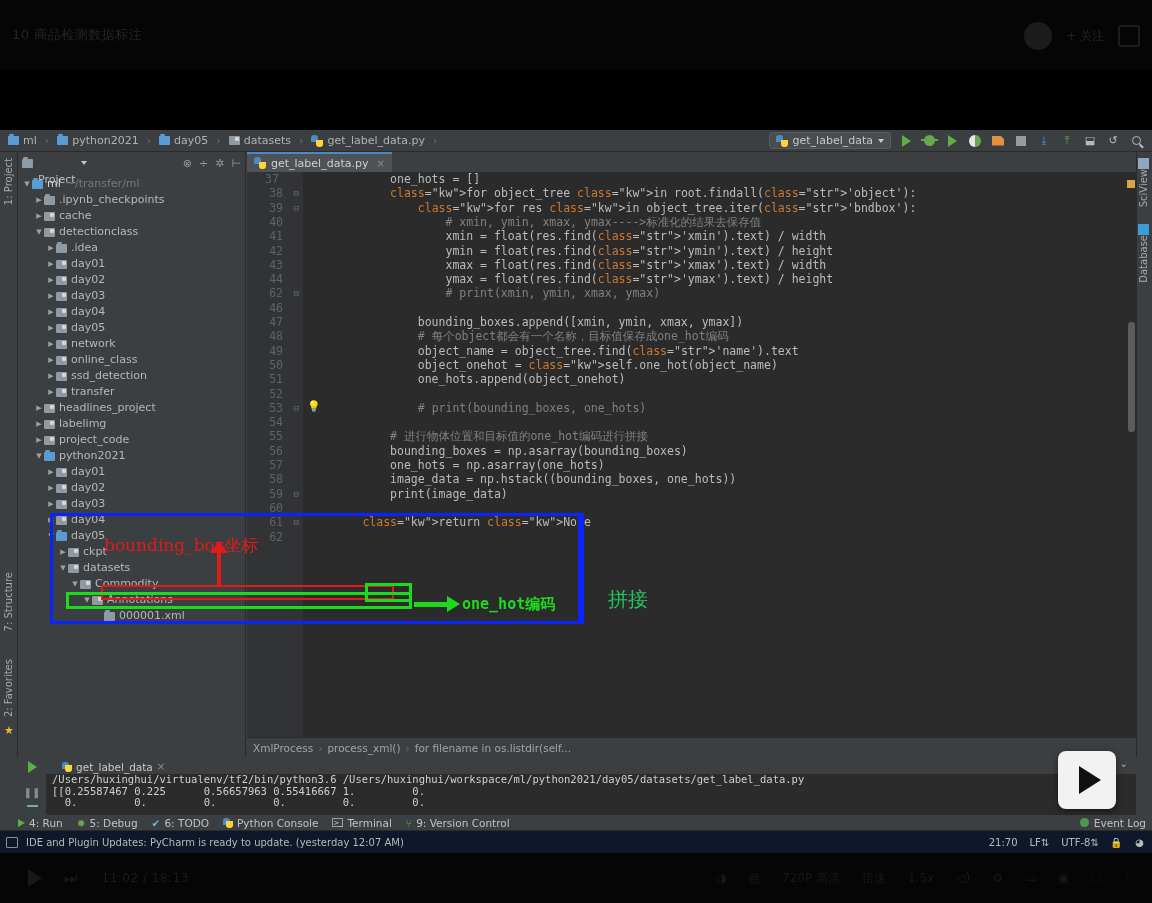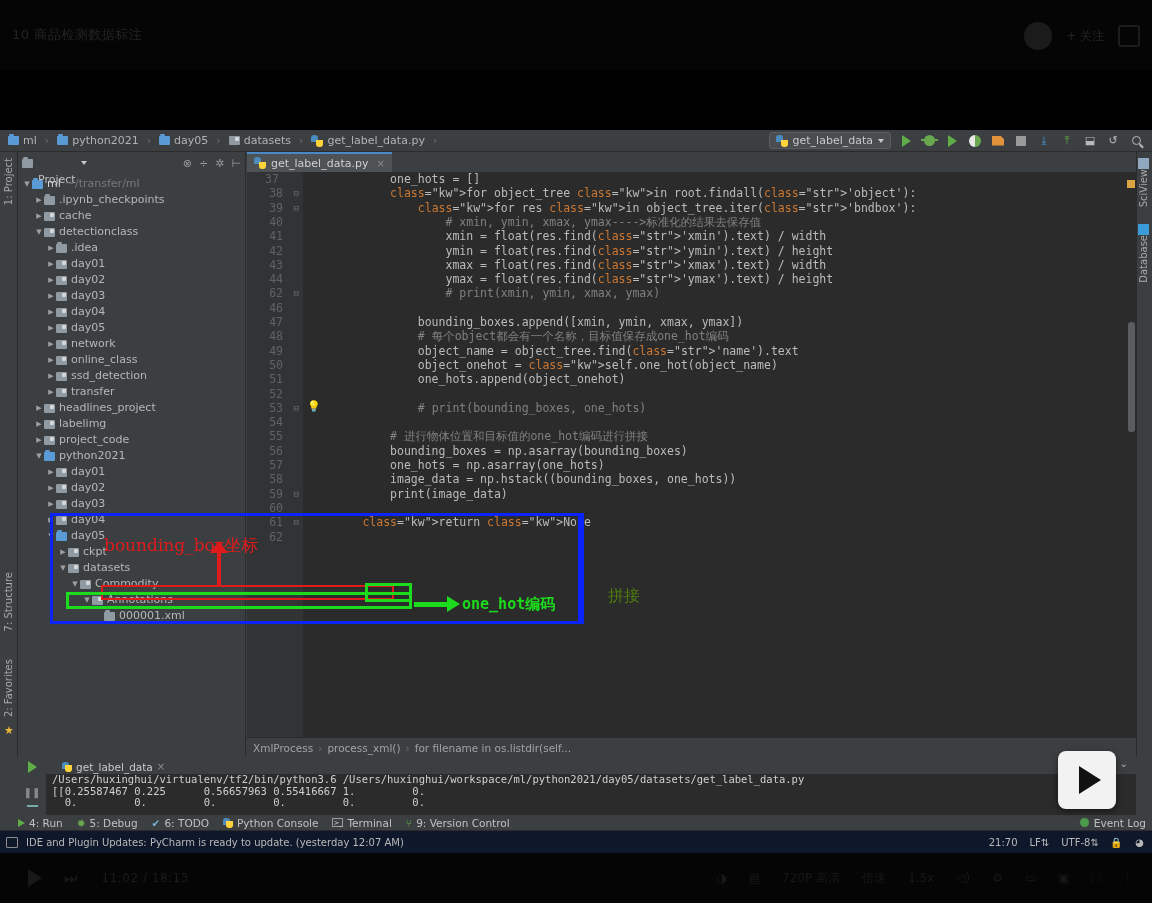--- a/index.html
+++ b/index.html
@@ -183,21 +183,21 @@
   .statbar2 .right2 { margin-left:auto; display:flex; align-items:center; gap:12px; padding-right:8px; }
 
   
   .anno { position:absolute; pointer-events:none; }
   .box-blue { border:3px solid #0b24fb; }
   .box-red  { border:2px solid #e01b1b; }
   .box-green{ border:3px solid #1cdb1c; }
   .anno-text { font-family:"DejaVu Serif", serif; white-space:nowrap; }
   .txt-red { color:#e01b1b; font-size:17px; }
   .txt-green { color:#1cdb1c; font-size:15px; font-family:"DejaVu Sans Mono", monospace; }
-  .txt-yellow { color:#4d7c0f; font-size:16px; }
+  .txt-yellow { color:#22c55e; font-size:20px; }
   .arrow-red { position:absolute; width:4px; background:#e01b1b; }
   .arrow-red:after{ content:""; position:absolute; left:-7px; top:-11px; width:0;height:0;
      border-left:9px solid transparent; border-right:9px solid transparent; border-bottom:12px solid #e01b1b; }
   .arrow-green { position:absolute; height:5px; background:#1cdb1c; }
   .arrow-green:after{ content:""; position:absolute; right:-12px; top:-6px; width:0;height:0;
      border-top:8px solid transparent; border-bottom:8px solid transparent; border-left:13px solid #1cdb1c; }
   .vline-blue { position:absolute; width:3px; background:#0b24fb; }
 
   
   .play-overlay {

